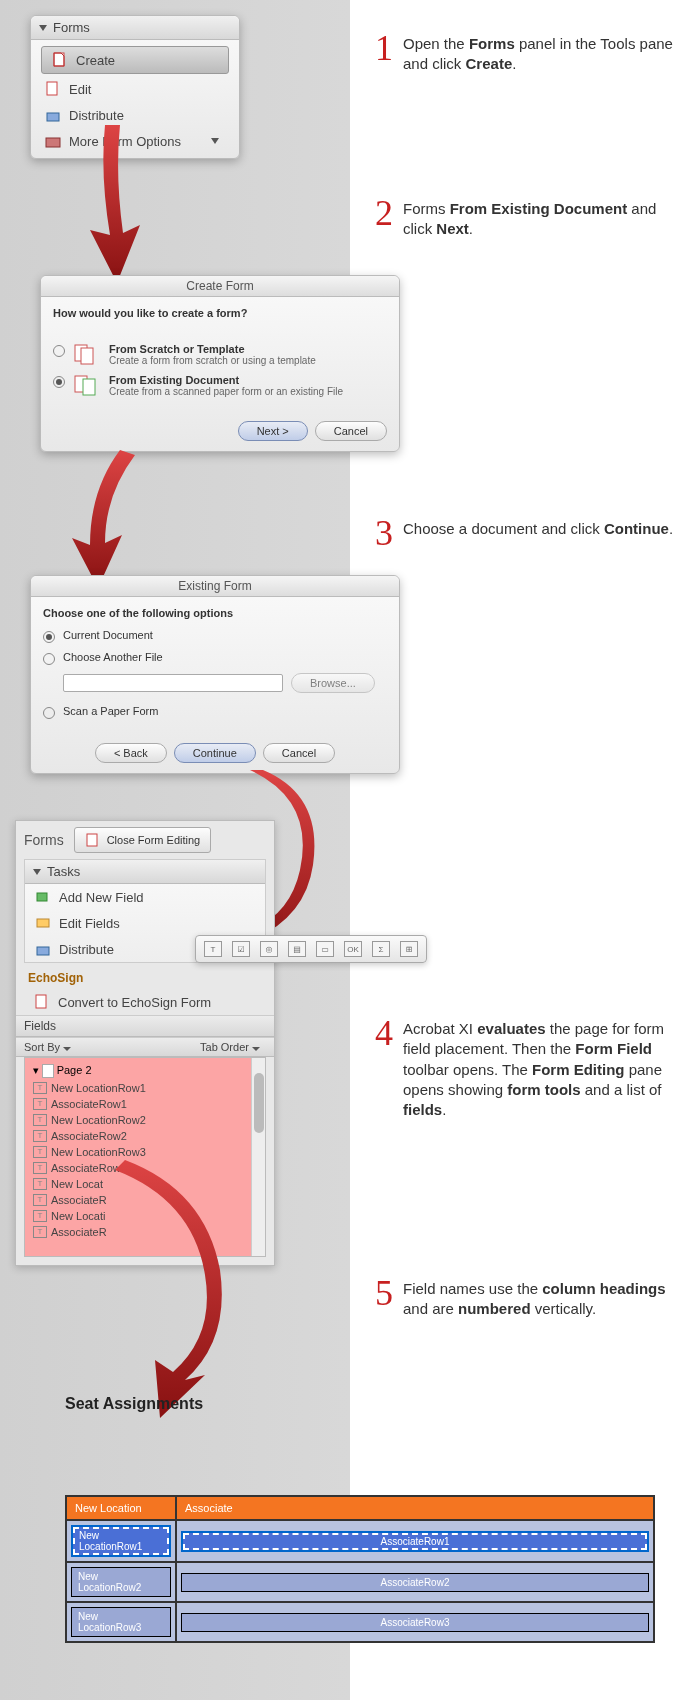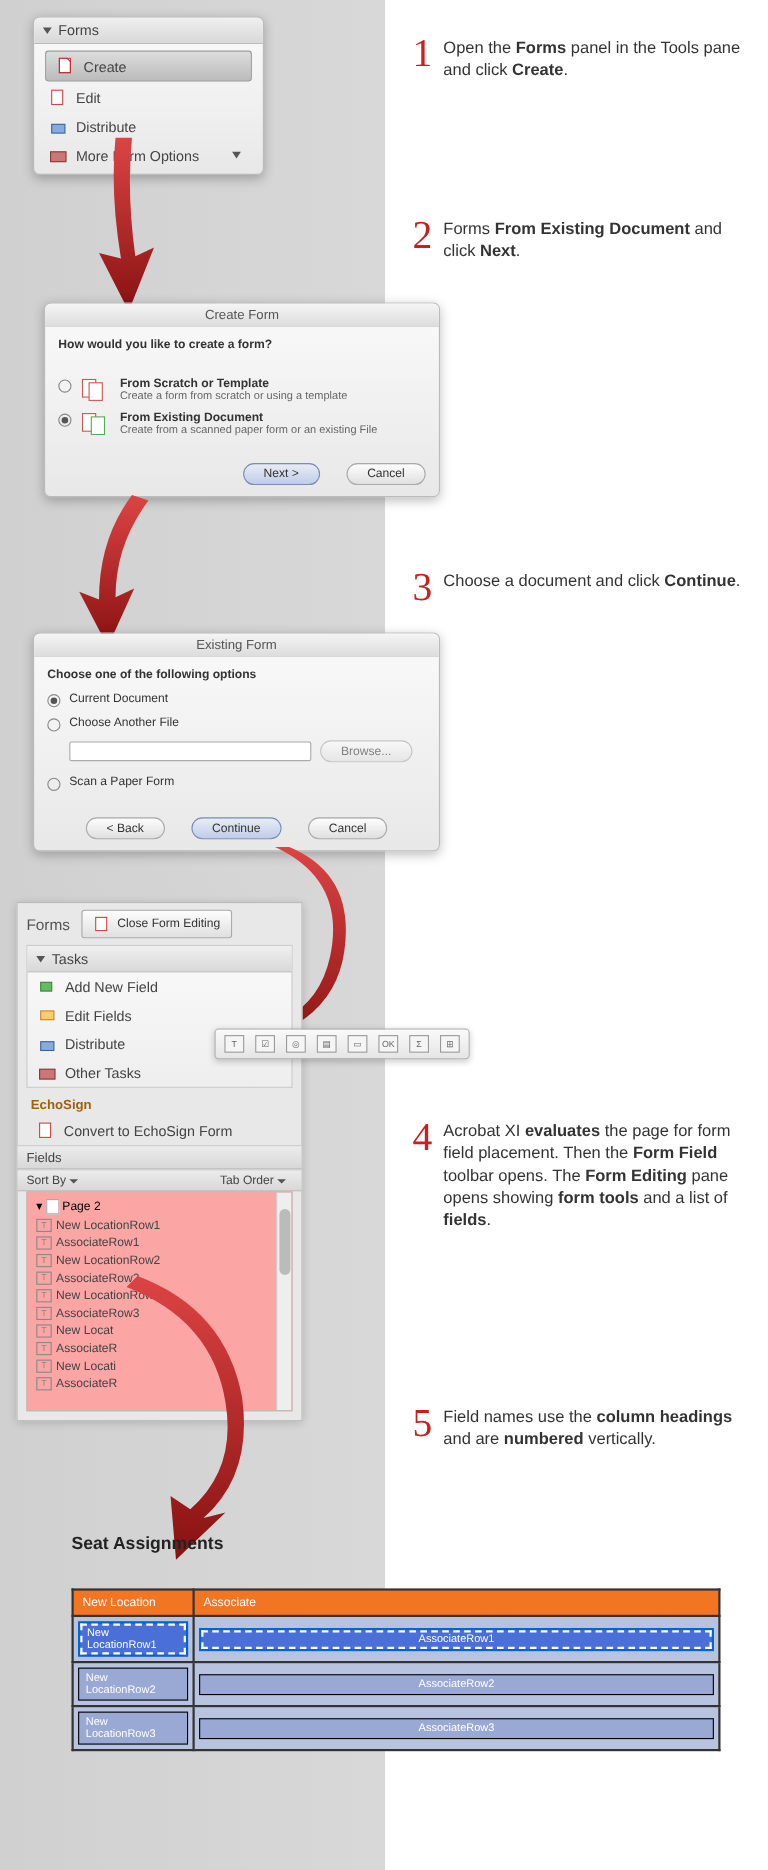--- a/index.html
+++ b/index.html
@@ -16,21 +16,21 @@
 .stepnum{font-size:36px;color:#c72020;font-family:Georgia,serif;line-height:1;flex-shrink:0;}
 .steptxt{font-size:15px;color:#333;line-height:1.35;padding-top:4px;}
 .dlg-title{text-align:center;background:linear-gradient(to bottom,#f5f5f5,#ddd);border-bottom:1px solid #bbb;padding:3px;font-size:12px;color:#555;border-radius:6px 6px 0 0;}
 .dlg-body{padding:10px 12px;font-size:11px;color:#333;}
 .radio-row{display:flex;align-items:flex-start;gap:8px;margin:8px 0;}
 .radio{width:12px;height:12px;border:1px solid #888;border-radius:50%;margin-top:2px;flex-shrink:0;display:flex;align-items:center;justify-content:center;}
 .radio.on::after{content:"";width:6px;height:6px;background:#555;border-radius:50%;}
 .opt-icn{width:28px;height:22px;flex-shrink:0;}
 .btn{display:inline-block;padding:3px 18px;background:linear-gradient(to bottom,#fdfdfd,#e0e0e0);border:1px solid #aaa;border-radius:10px;font-size:11px;color:#333;min-width:60px;text-align:center;}
 .btn.primary{background:linear-gradient(to bottom,#e8ecf5,#c0cde8);border-color:#7a8db5;}
-.btnrow{display:flex;justify-content:flex-end;gap:24px;padding:6px 12px 10px;}
+.btnrow{display:flex;justify-content:flex-end;gap:7px;padding:6px 12px 10px;}
 .btnrow.center{justify-content:center;}
 .txtfield{border:1px solid #aaa;background:#fff;height:18px;width:220px;border-radius:2px;}
 .arrow{position:absolute;pointer-events:none;}
 .fields-list{background:#fca5a5;border:1px solid #bbb;font-size:11px;padding:4px;overflow:hidden;}
 .fld-item{padding:2px 4px 2px 22px;position:relative;color:#444;}
 .fld-item::before{content:"T";position:absolute;left:4px;top:2px;width:12px;height:10px;border:1px solid #888;font-size:8px;text-align:center;line-height:10px;color:#888;}
 .toolbar{position:absolute;background:linear-gradient(to bottom,#fafafa,#e5e5e5);border:1px solid #aaa;border-radius:4px;padding:5px 8px;display:flex;gap:10px;box-shadow:0 2px 6px rgba(0,0,0,0.2);}
 .tb-icn{width:18px;height:16px;border:1px solid #999;background:#f5f5f5;font-size:8px;display:flex;align-items:center;justify-content:center;color:#666;}
 .seat-hdr{position:absolute;font-weight:bold;font-size:16px;color:#222;}
 .data-tbl{position:absolute;border-collapse:collapse;font-size:11px;}
@@ -217,28 +217,20 @@
         <span>Edit Fields</span>
       </div>
     <div class="menu-item">
         <span class="icn">
           <svg viewBox="0 0 16 16">
             <rect x="2" y="6" width="12" height="8" fill="#8ad" stroke="#369"></rect>
           </svg>
         </span>
         <span>Distribute</span>
       </div>
-    <div class="menu-item">
-        <span class="icn">
-          <svg viewBox="0 0 16 16">
-            <rect x="1" y="5" width="14" height="9" fill="#c77" stroke="#833"></rect>
-          </svg>
-        </span>
-        <span>Other Tasks</span>
-      </div>
   </div>
   <div style="padding:8px 12px 4px;font-size:12px;font-weight:bold;color:#a16207;">EchoSign</div>
   <div class="menu-item" style="padding-left:18px;">
       <span class="icn">
         <svg viewBox="0 0 16 16">
           <rect x="2" y="1" width="10" height="13" fill="#fff" stroke="#c44"></rect>
         </svg>
       </span>
       <span>Convert to EchoSign Form</span>
     </div>
@@ -288,21 +280,21 @@
 <div class="step" style="left:375px;top:1275px;">
   <div class="stepnum">5</div>
   <div class="steptxt"><span>Field names use the </span><b>column headings</b><span> and are </span><b>numbered</b><span> vertically.</span></div>
 </div>
 
 <svg class="arrow" style="left:115px;top:1160px;width:150px;height:260px;" viewBox="0 0 150 260">
   <path d="M10 0 Q90 30 105 110 Q115 180 70 220 L90 215 L45 258 L40 200 L58 212 Q100 175 90 115 Q78 40 0 10 Z" fill="url(#g1)"></path>
 </svg>
 
 <div class="seat-hdr" style="left:65px;top:1395px;">Seat Assignments</div>
-<table class="data-tbl" style="left:65px;top:1444px;width:590px;">
+<table class="data-tbl" style="left:65px;top:1495px;width:590px;">
   <tbody>
       <tr>
     <th style="width:110px;">New Location</th>
     <th>Associate</th>
   </tr>
   <tr>
     <td>
           <span class="cell-field sel left">New LocationRow1</span>
         </td>
     <td>

